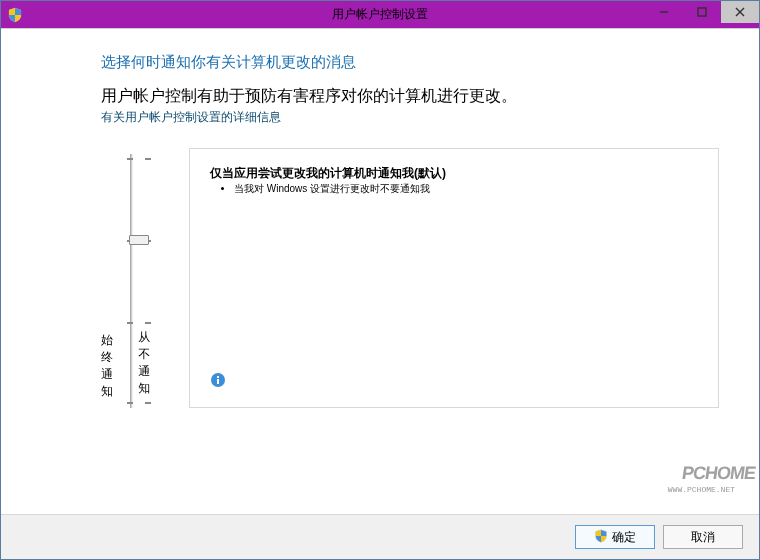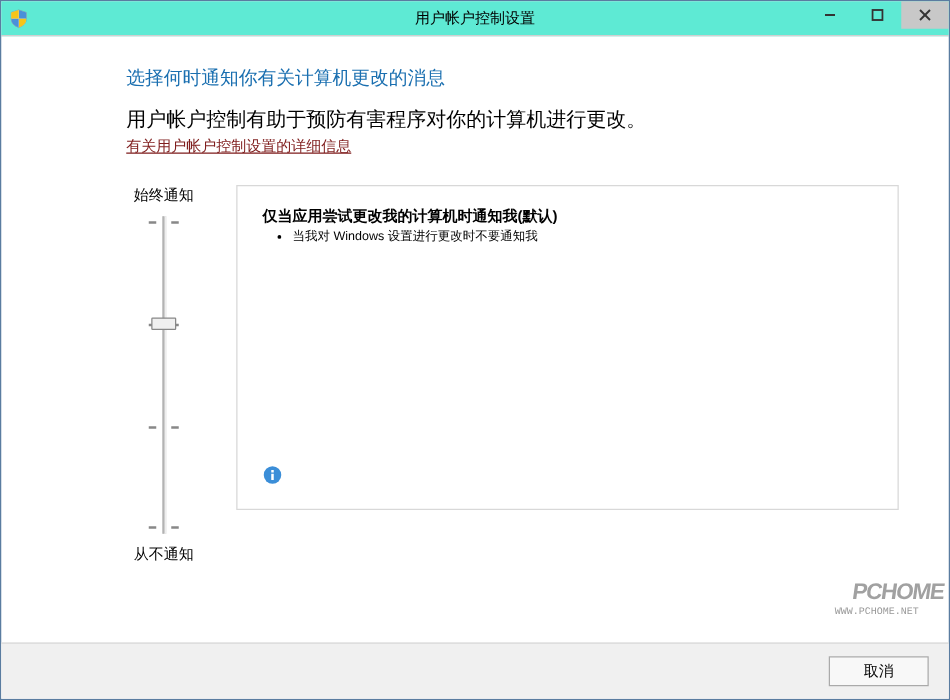--- a/index.html
+++ b/index.html
@@ -14,21 +14,21 @@
     .window {
       width: 760px;
       height: 560px;
       border: 1px solid #5a7ca0;
       background: #fff;
       display: flex;
       flex-direction: column;
     }
     .titlebar {
       height: 28px;
-      background: #5eead4;
+      background: #a21caf;
       border-bottom: 1px solid #d0d0d0;
       display: flex;
       align-items: center;
       position: relative;
     }
     .titlebar-icon {
       margin-left: 6px;
       width: 16px;
       height: 16px;
     }
@@ -65,34 +65,32 @@
       color: #1a6fb0;
       font-size: 15px;
       margin-bottom: 14px;
     }
     .description {
       font-size: 16px;
       color: #000;
       margin-bottom: 2px;
     }
     .link {
-      color: #7f1d1d;
-      text-decoration: underline;
+      color: #0c4a6e;
       cursor: pointer;
       font-size: 12px;
     }
     .main-area {
       margin-top: 22px;
       display: flex;
       gap: 28px;
     }
     .slider-column {
       display: flex;
-      flex-direction: column;
-      align-items: center;
+      align-items: flex-end;
       width: 60px;
     }
     .slider-label-top, .slider-label-bottom {
       font-size: 12px;
       color: #000;
       margin-bottom: 8px;
     }
     .slider-label-bottom {
       margin-top: 8px;
       margin-bottom: 11px;
@@ -280,18 +278,30 @@
           </span>
         </div>
       </div>
     </div>
 
     <div class="watermark">PCHOME</div>
     <div class="watermark-sub">WWW.PCHOME.NET</div>
   </div>
 
   <div class="footer">
+    <button class="btn primary">
+      <span>
+        <svg width="14" height="14" viewBox="0 0 16 16">
+          <path d="M8 1 L14 3 L14 8 Q14 13 8 15 Q2 13 2 8 L2 3 Z" fill="#fff" stroke="#888" stroke-width="0.5"></path>
+          <path d="M8 1 L14 3 L14 8 L8 8 Z" fill="#4a90d9"></path>
+          <path d="M8 1 L2 3 L2 8 L8 8 Z" fill="#f5c518"></path>
+          <path d="M8 8 L14 8 Q14 13 8 15 Z" fill="#f5c518"></path>
+          <path d="M8 8 L2 8 Q2 13 8 15 Z" fill="#4a90d9"></path>
+        </svg>
+      </span>
+      <span>确定</span>
+    </button>
     <button class="btn">
       <span>取消</span>
     </button>
   </div>
 
 </div>
 
 </body></html>

